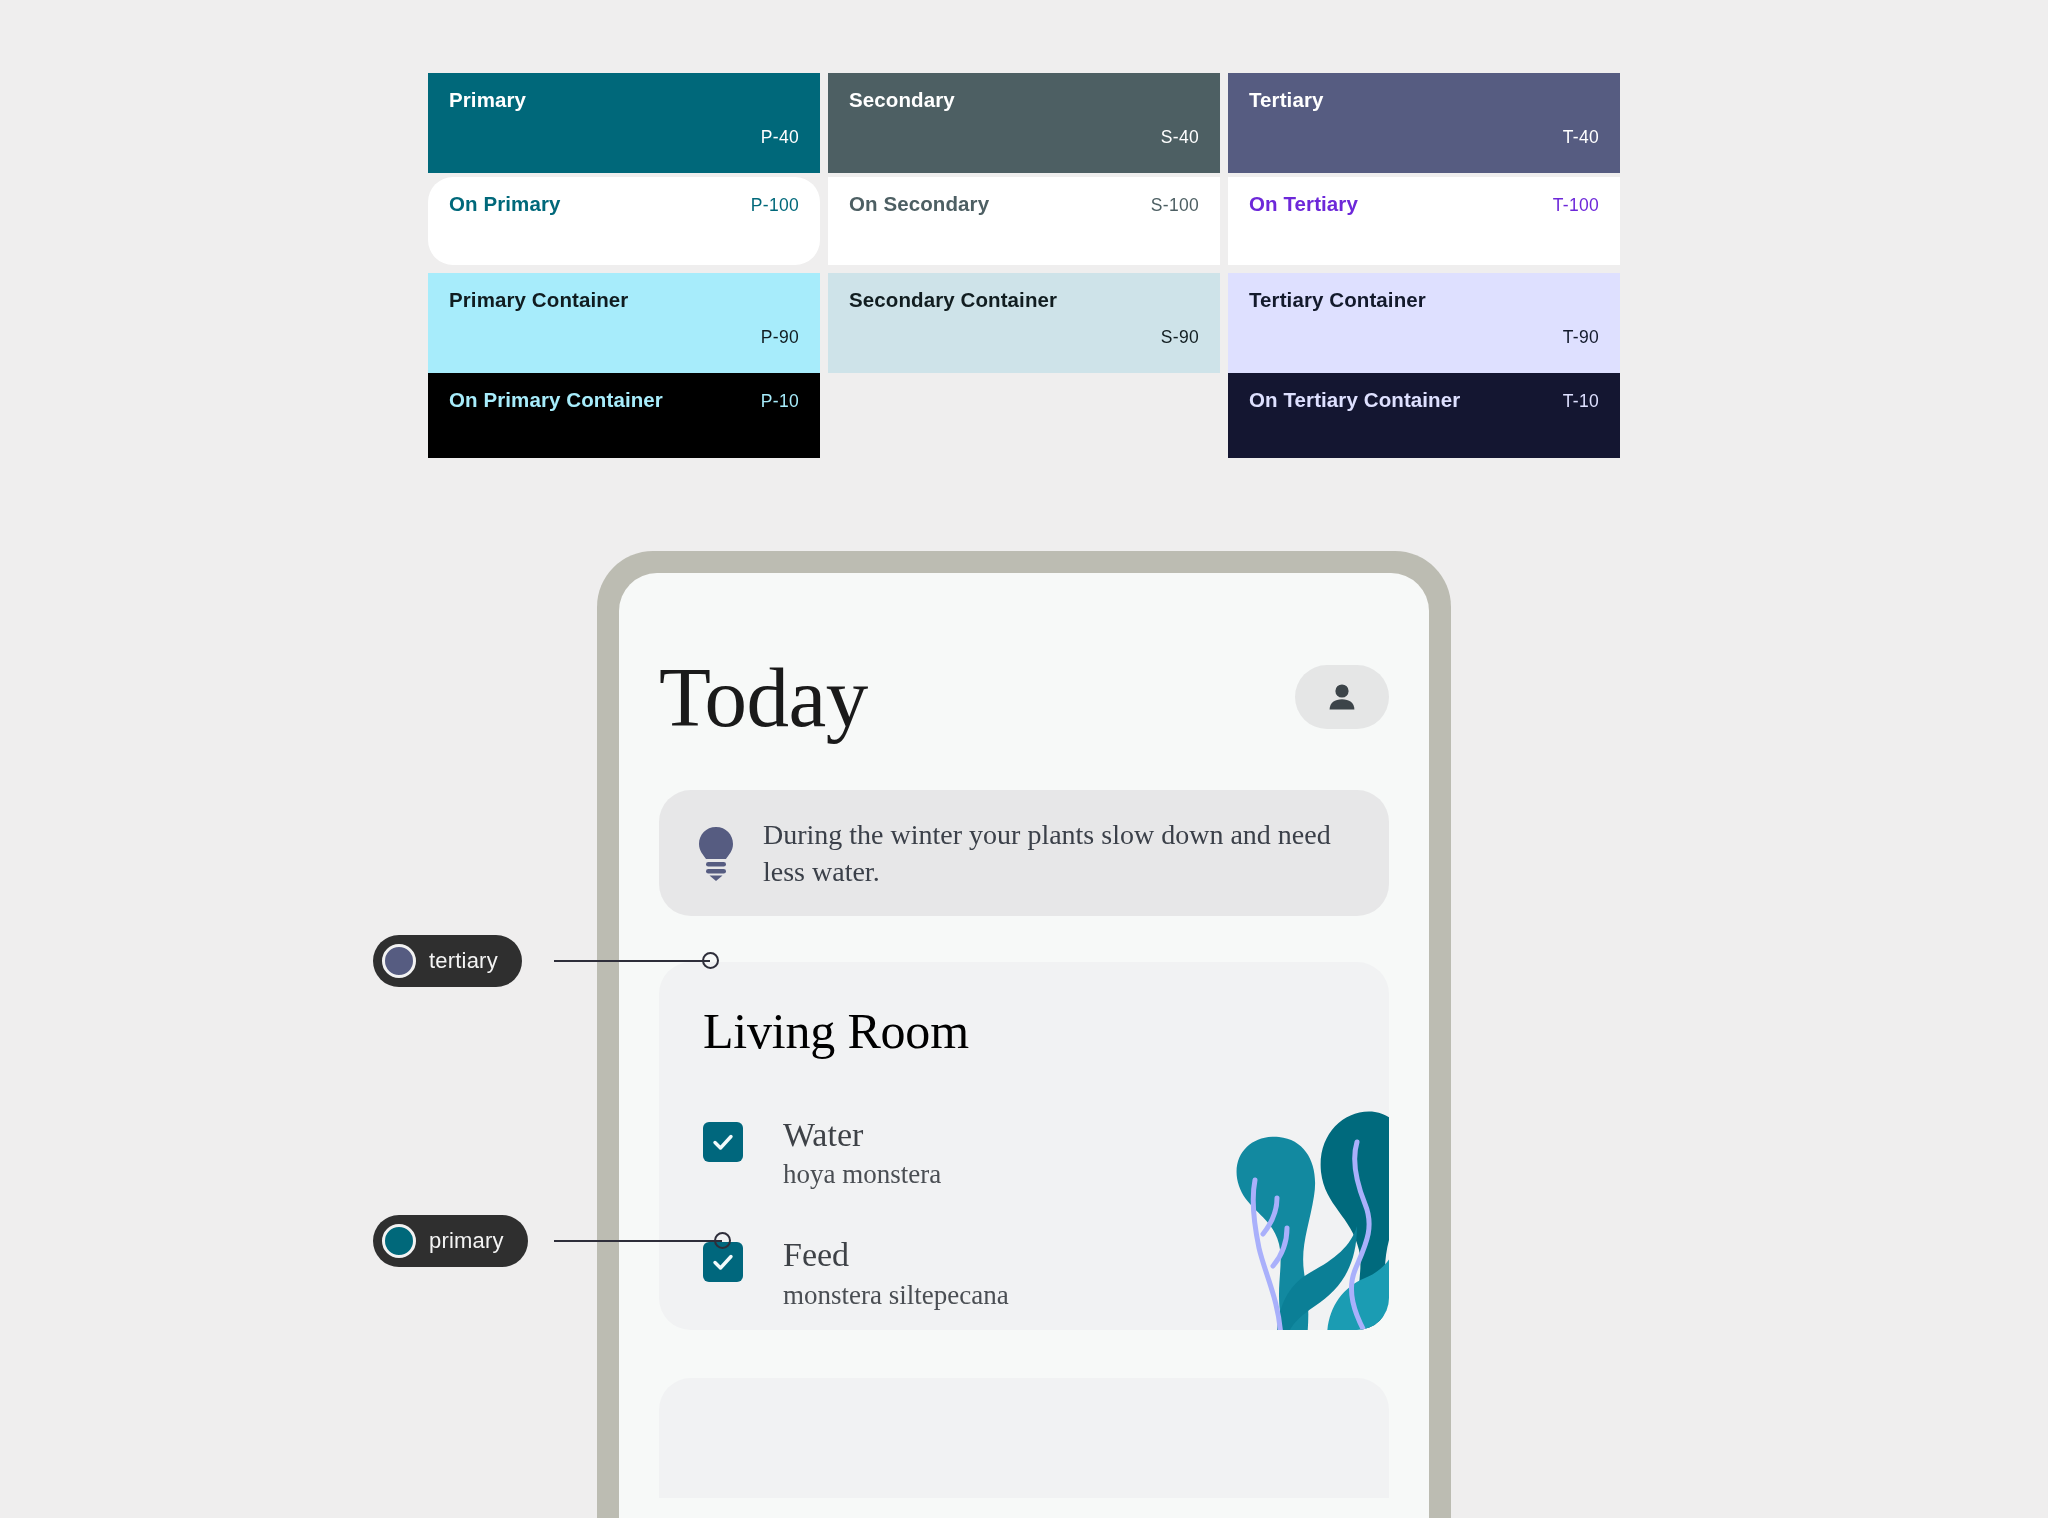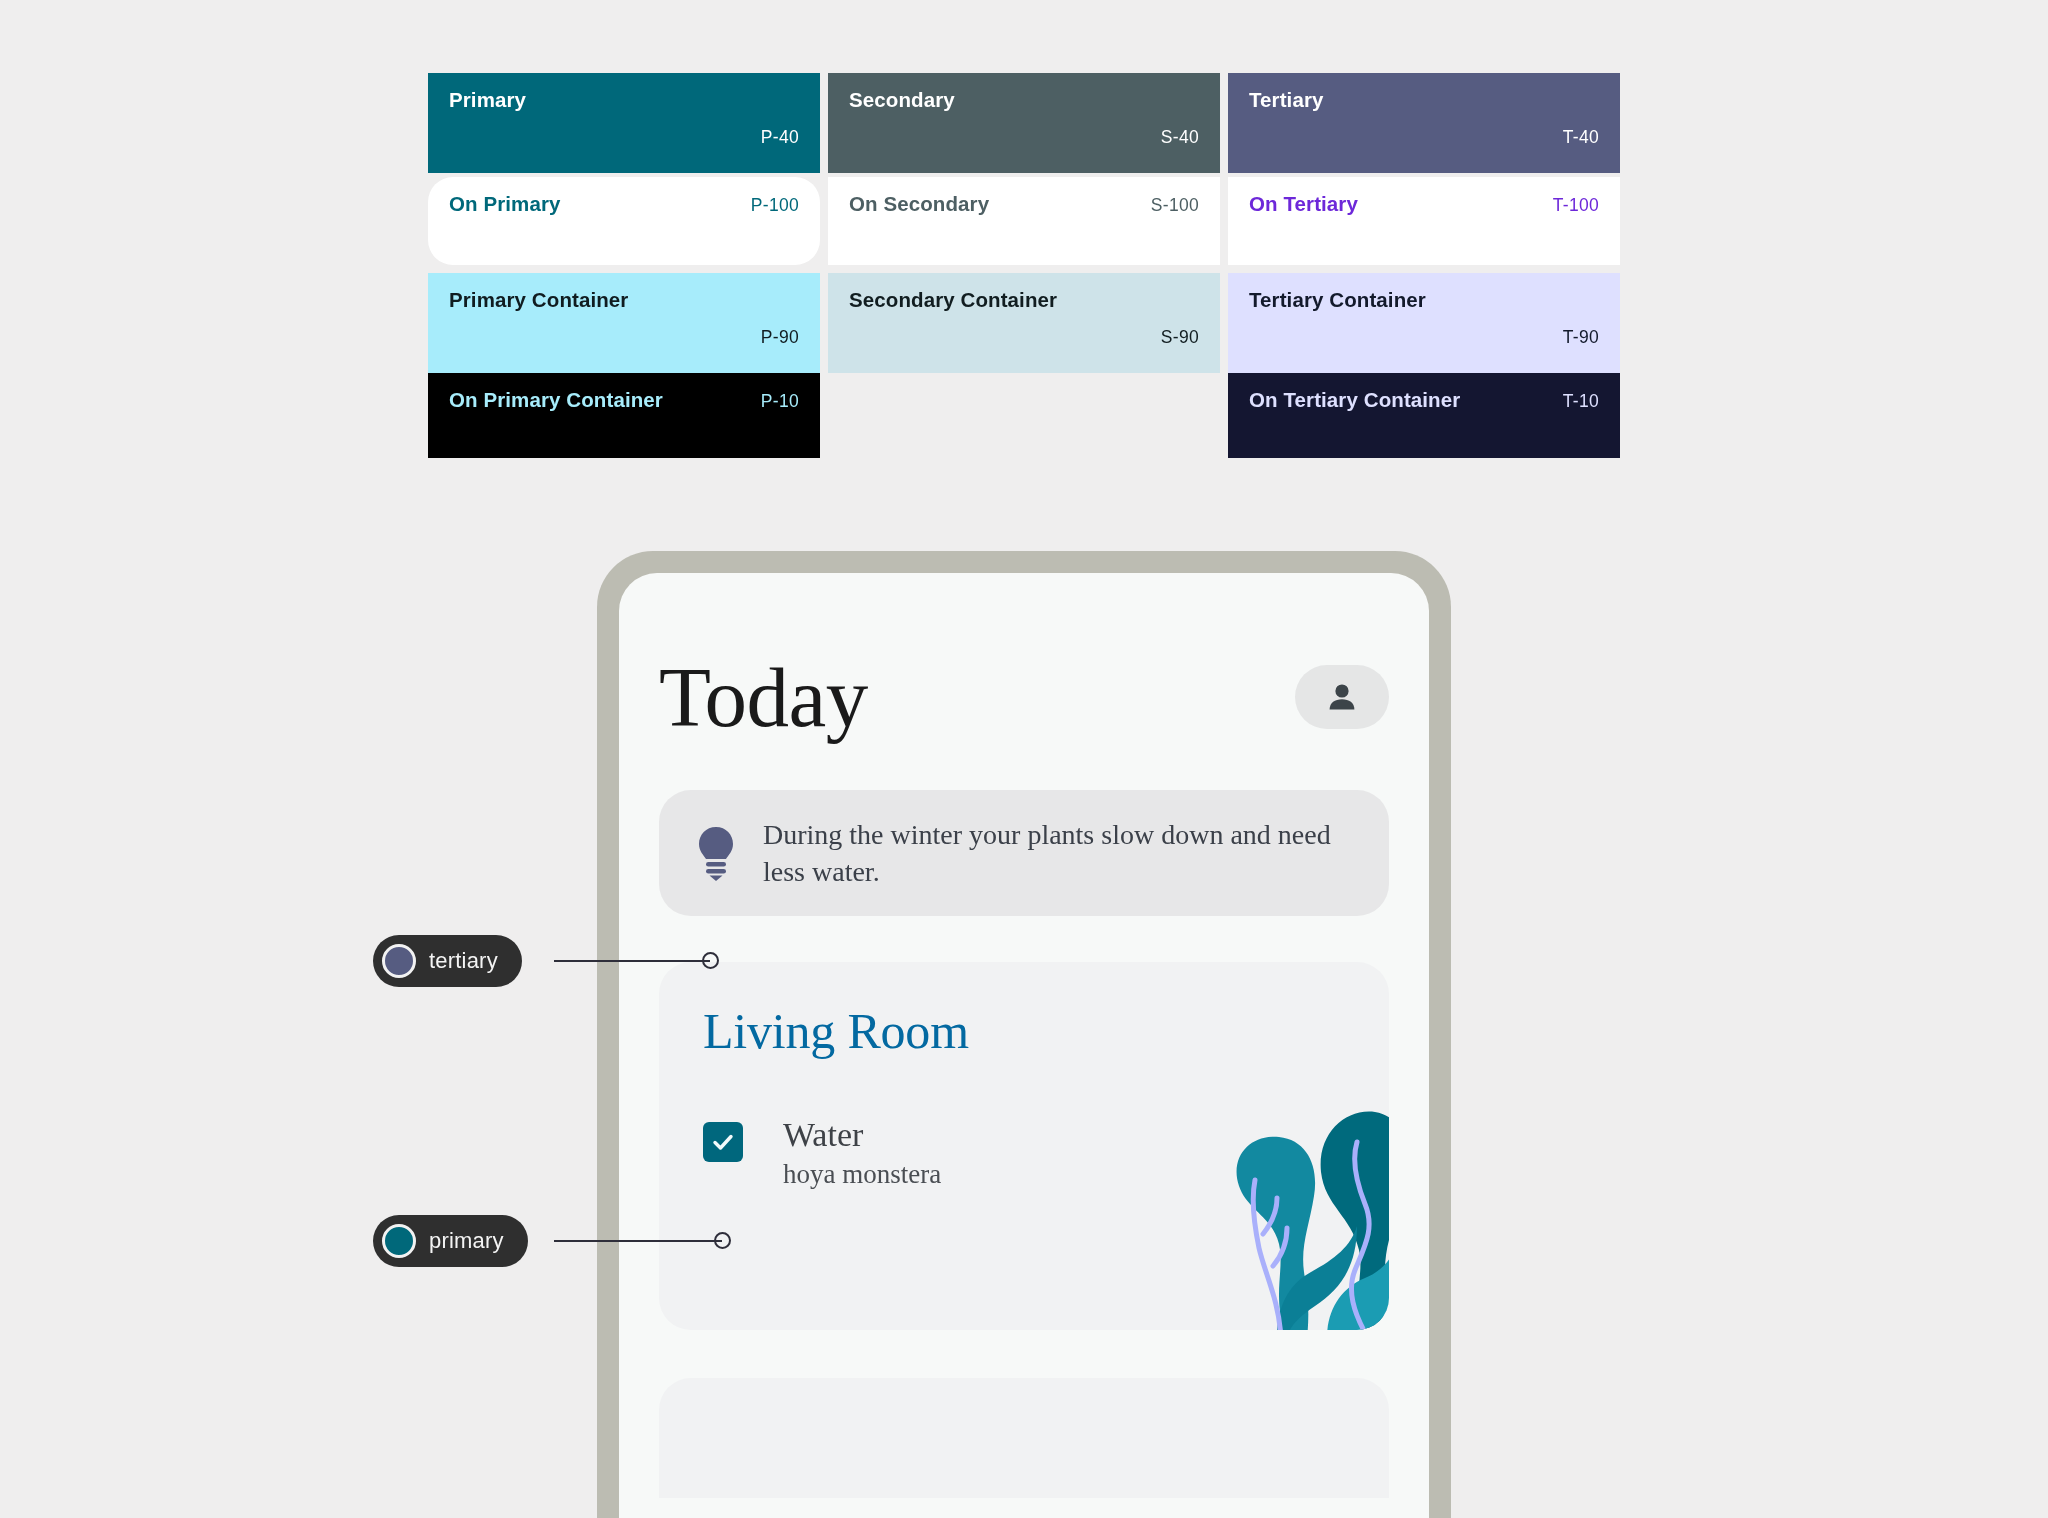--- a/index.html
+++ b/index.html
@@ -136,21 +136,21 @@
     margin-top: 46px;
     background: #f1f2f3;
     min-height: 368px;
     position: relative;
     overflow: hidden;
     padding: 40px 0 0 0;
   }
   #room-title {
     font-family: "Liberation Serif", serif;
     font-size: 50px;
-    color: #0369a1;
+    color: #000000;
     padding-left: 44px;
     letter-spacing: -0.2px;
   }
   .task {
     display: flex;
     align-items: flex-start;
     gap: 40px;
     padding-left: 44px;
     position: relative;
     z-index: 2;
@@ -351,18 +351,29 @@
             <svg width="24" height="24" viewBox="0 0 24 24">
               <path d="M4 12.5 L9.5 18 L20 6.5" fill="none" stroke="#f2fafb" stroke-width="3.4" stroke-linecap="round" stroke-linejoin="round"></path>
             </svg>
           </div>
           <div>
             <div class="task-name">Water</div>
             <div class="task-sub">hoya monstera</div>
           </div>
         </div>
 
+        <div class="task" id="task-2">
+          <div class="cbox">
+            <svg width="24" height="24" viewBox="0 0 24 24">
+              <path d="M4 12.5 L9.5 18 L20 6.5" fill="none" stroke="#f2fafb" stroke-width="3.4" stroke-linecap="round" stroke-linejoin="round"></path>
+            </svg>
+          </div>
+          <div>
+            <div class="task-name">Feed</div>
+            <div class="task-sub">monstera siltepecana</div>
+          </div>
+        </div>
       </div>
 
       <div class="card" id="next-card"></div>
     </div>
   </div>
 </div>
 
 </body></html>

